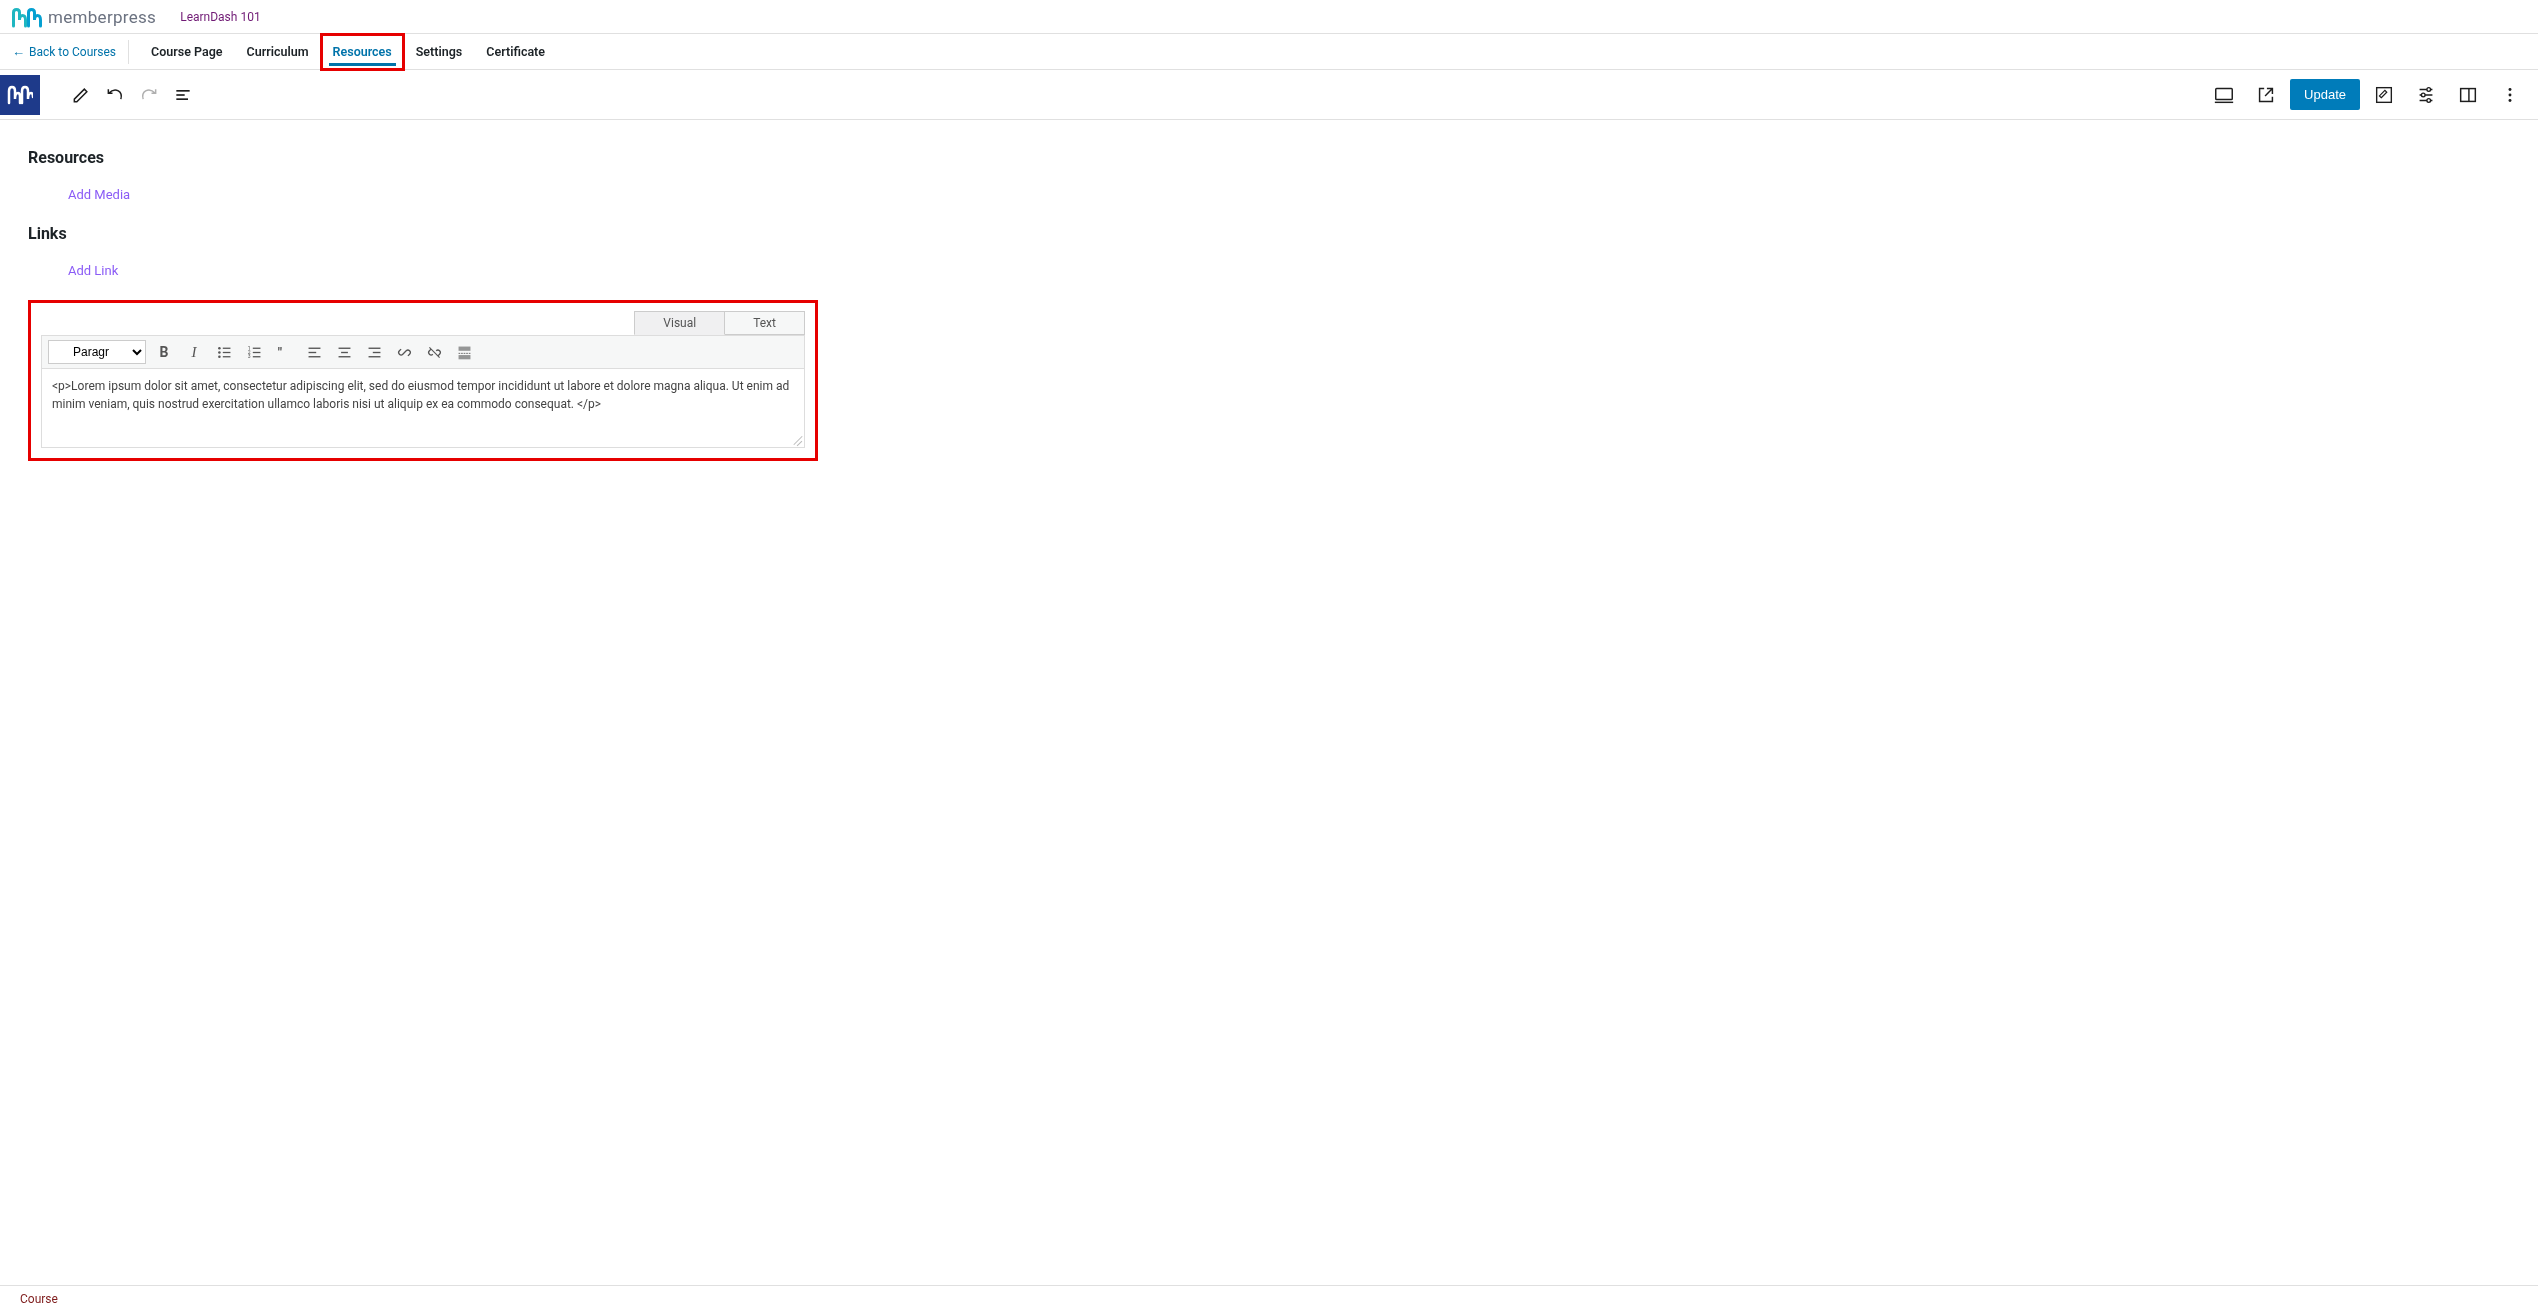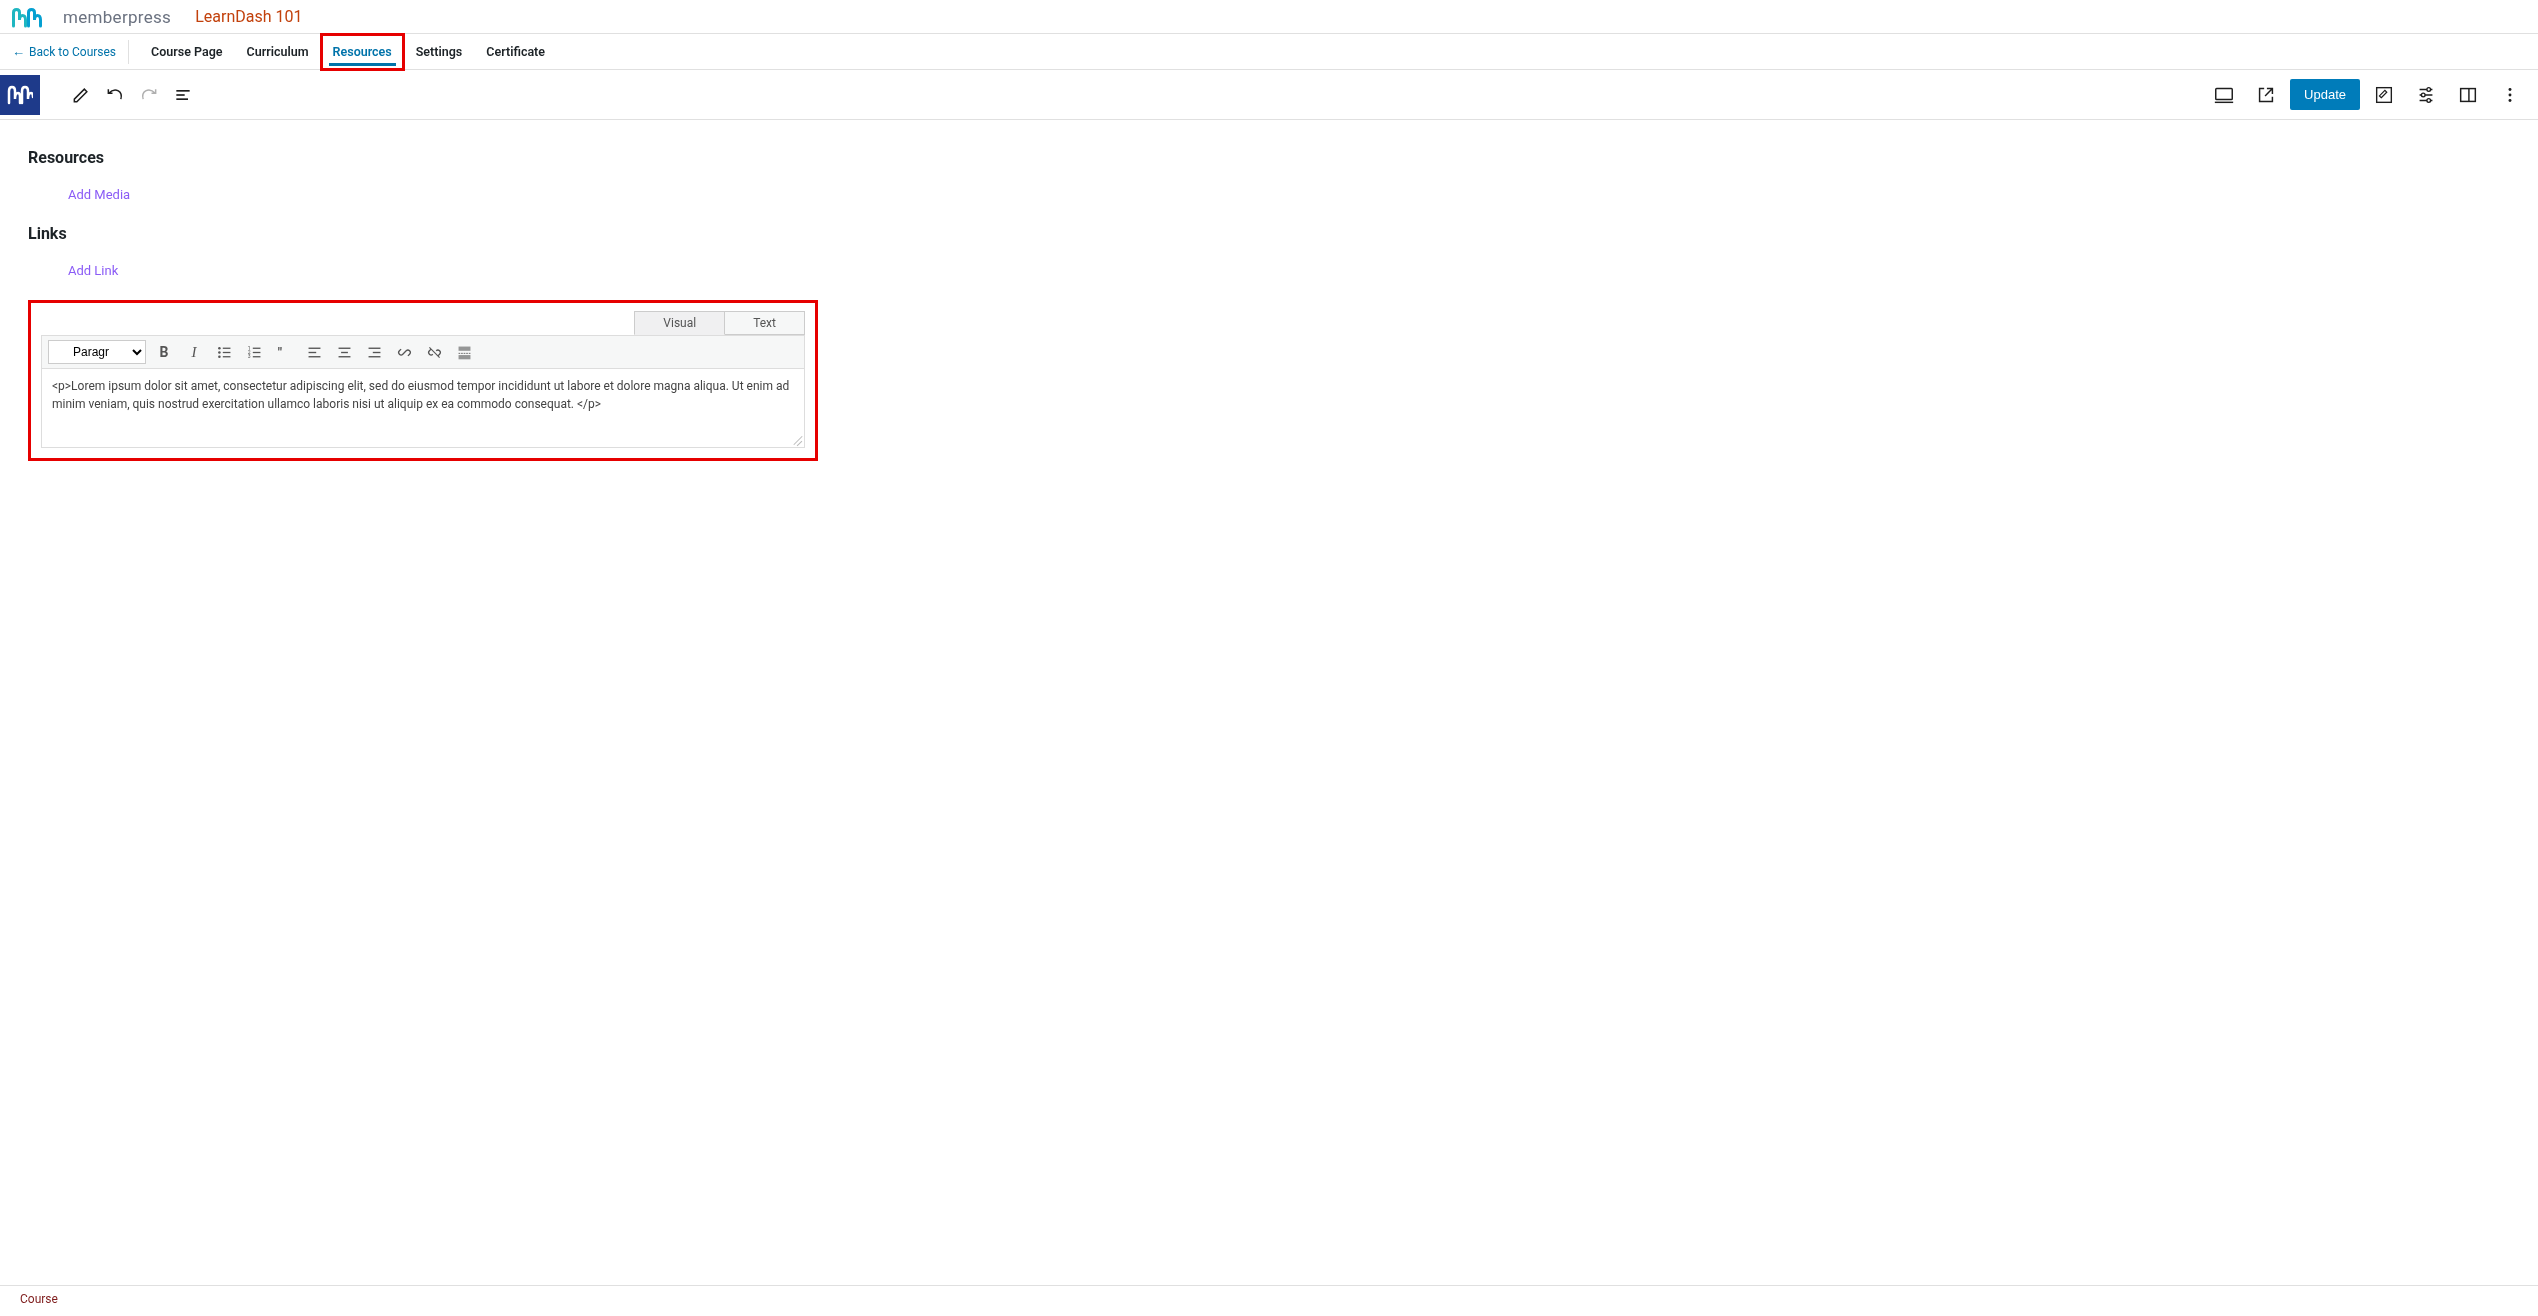--- a/index.html
+++ b/index.html
@@ -2,22 +2,22 @@
 <html><head>
 <meta charset="utf-8">
 <style>
 * { box-sizing: border-box; margin: 0; padding: 0; }
 body { font-family: -apple-system, BlinkMacSystemFont, "Segoe UI", Roboto, sans-serif; font-size: 13px; color: #2c3338; background: #fff; }
 
 
 .top-header { display: flex; align-items: center; padding: 6px 12px; border-bottom: 1px solid #e0e0e0; height: 34px; }
 .logo-wrap { display: flex; align-items: center; gap: 6px; }
 .logo-mark { width: 30px; height: 26px; }
-.logo-text { color: #6b7280; font-size: 17px; font-weight: 400; letter-spacing: 0.3px; margin-left: 15px; }
-.breadcrumb-title { color: #c2410c; font-size: 16px; margin-left: 24px; }
+.logo-text { color: #6b7280; font-size: 17px; font-weight: 400; letter-spacing: 0.3px; }
+.breadcrumb-title { color: #701a75; font-size: 12px; margin-left: 24px; }
 
 
 .nav-row { display: flex; align-items: center; height: 36px; padding: 0 6px; border-bottom: 1px solid #e0e0e0; }
 .back-link { color: #0073aa; font-size: 12px; display: inline-flex; align-items: center; gap: 4px; padding: 0 6px; text-decoration: none; }
 .back-arrow { font-size: 13px; }
 .nav-sep { width: 1px; height: 24px; background: #e0e0e0; margin: 0 10px 0 6px; }
 .nav-tabs { display: flex; gap: 0; }
 .nav-tab { padding: 0 12px; height: 36px; display: flex; align-items: center; font-size: 12.5px; font-weight: 600; color: #1d2327; cursor: pointer; position: relative; }
 .nav-tab.active { color: #0073aa; }
 .nav-tab.active::after { content: ''; position: absolute; left: 8px; right: 8px; bottom: 4px; height: 3px; background: #0073aa; }

